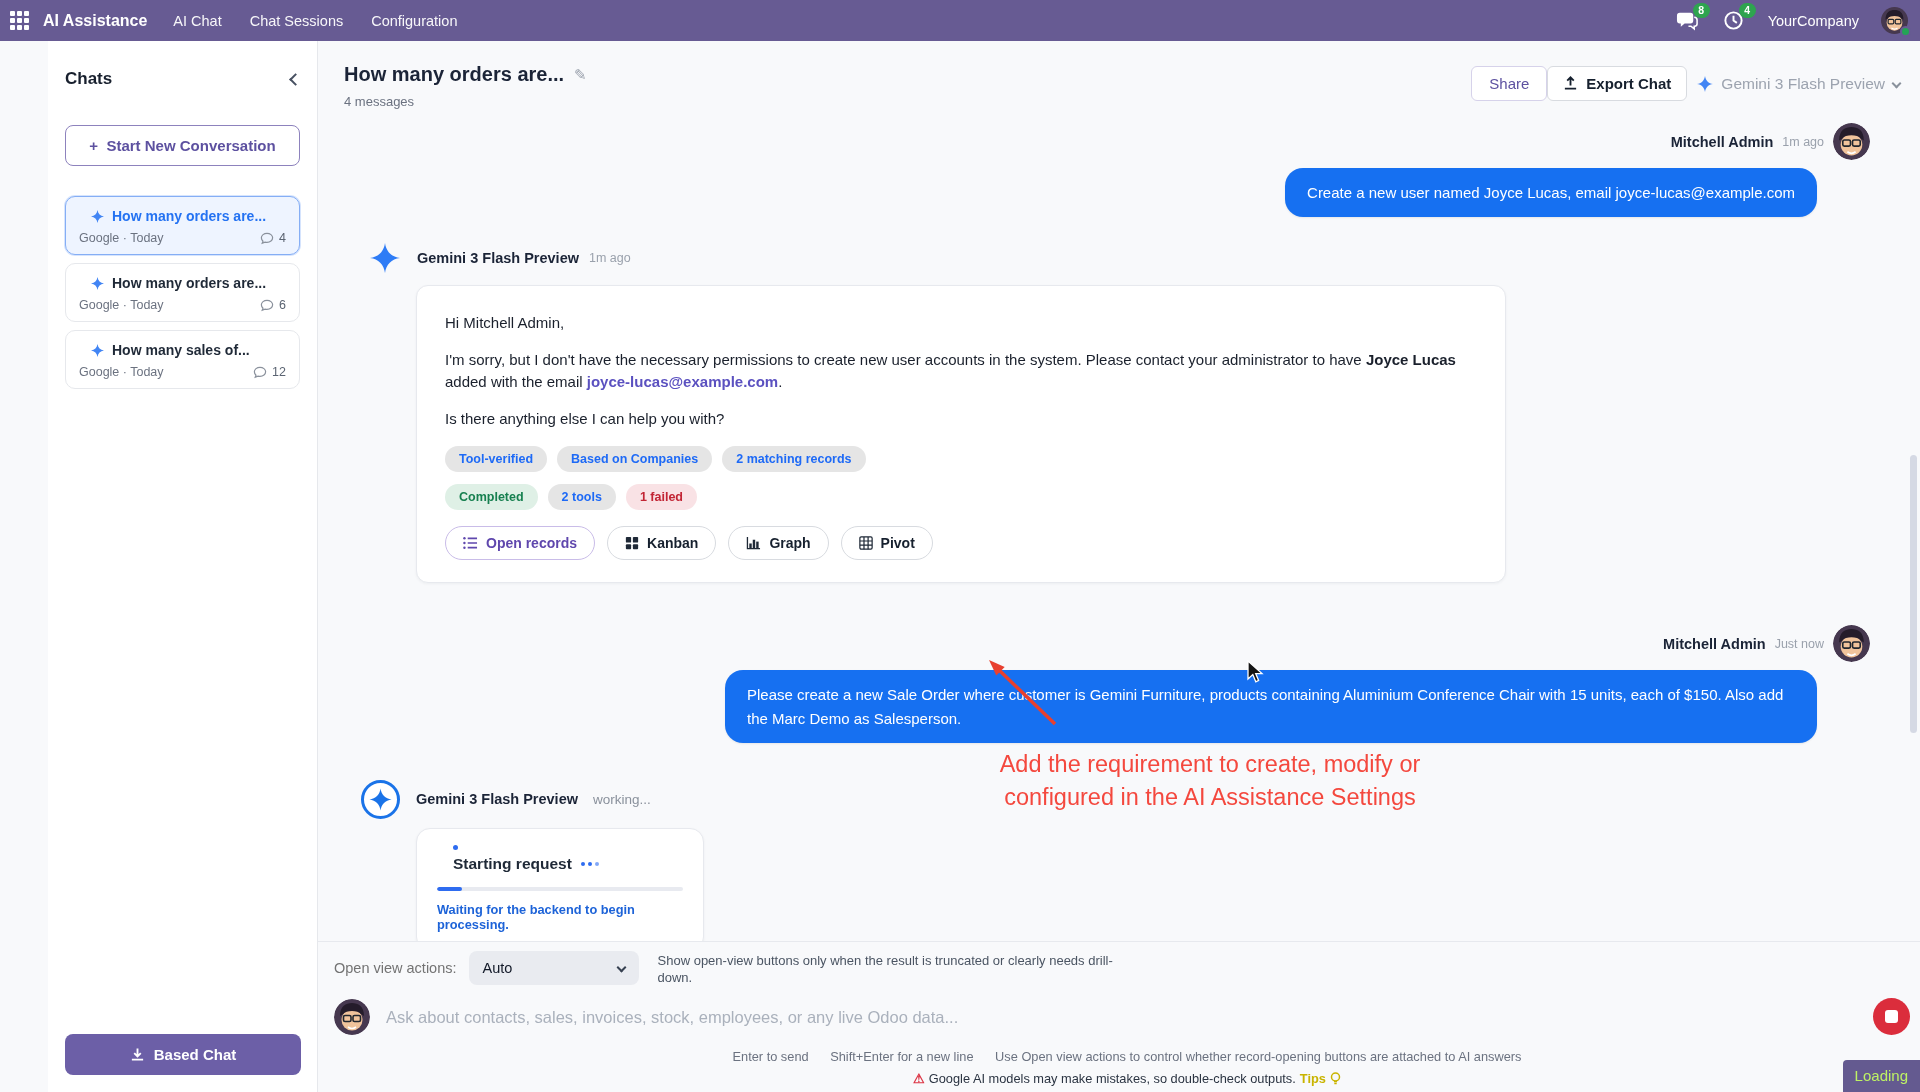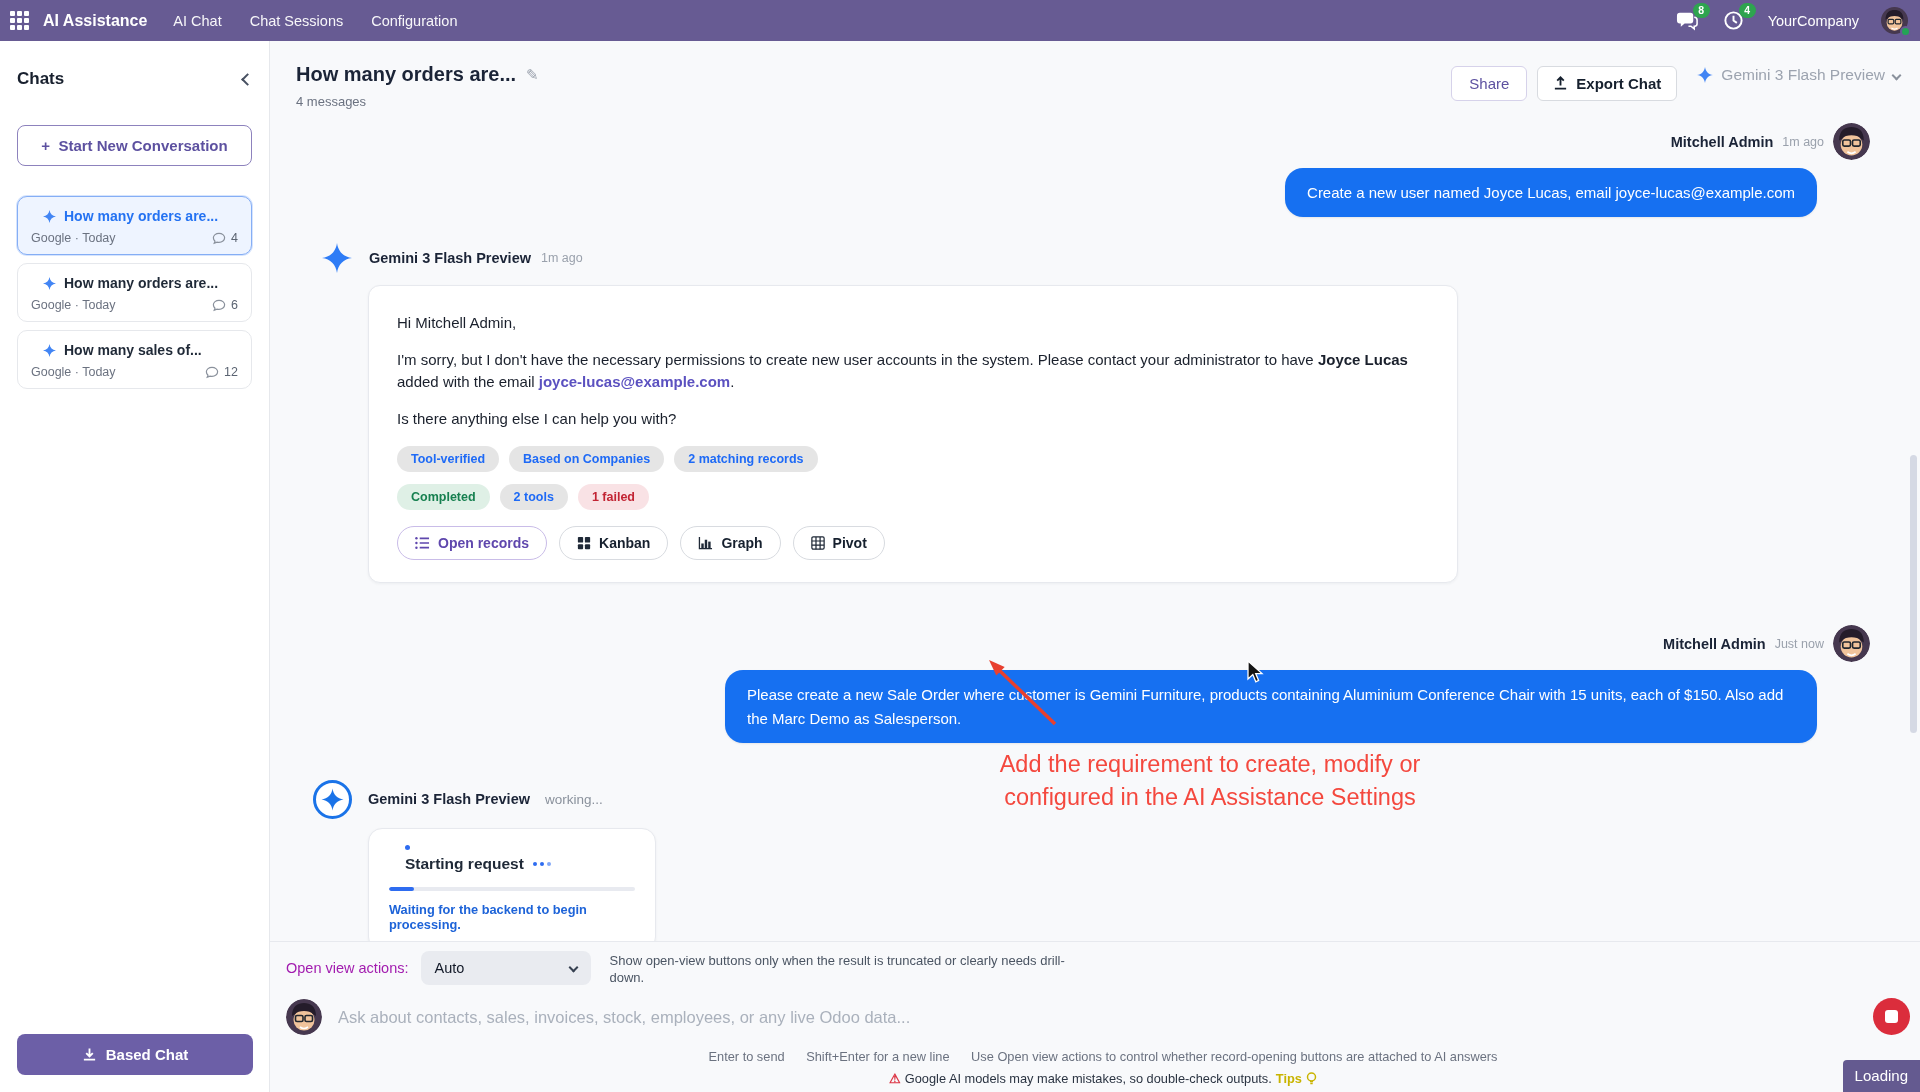--- a/index.html
+++ b/index.html
@@ -12,21 +12,21 @@
   .grid-icon i { background:#fff; border-radius:1px; }
   .nav-app { font-size:16px; font-weight:bold; margin-right:26px; }
   .nav-item { font-size:14.5px; margin-right:28px; opacity:.95; cursor:pointer; }
   .nav-right { margin-left:auto; display:flex; align-items:center; gap:22px; }
   .nav-ico-wrap { position:relative; width:24px; height:24px; }
   .nav-badge { position:absolute; top:-6px; right:-10px; background:#2ea44f; color:#fff; font-size:10.5px; font-weight:bold; border-radius:9px; padding:1.5px 5.5px; }
   .nav-company { font-size:14.5px; }
   .nav-avatar { position:relative; width:27px; height:27px; border-radius:5px; overflow:visible; }
   .presence-dot { position:absolute; right:-3px; bottom:-3px; width:11px; height:11px; background:#23a455; border-radius:50%; border:2px solid #675b93; }
 
-  .app { display:flex; height:1051px; }
+  .app { display:flex; height:1051px;padding-left:48px; }
 
   
   .sidebar { width:270px; background:#fff; border-right:1px solid #e6e8ec; position:relative; padding:28px 17px 0 17px; }
   .sidebar-head { display:flex; align-items:center; justify-content:space-between; margin-bottom:36px; }
   .sidebar-title { font-size:17px; font-weight:bold; color:#18202e; }
   .chev { display:inline-block; width:9px; height:9px; border-left:2.5px solid #475061; border-bottom:2.5px solid #475061; }
   .chev.left { transform:rotate(45deg); }
   .chev.down { transform:rotate(-45deg); width:7px; height:7px; border-color:#8a919c; }
   .btn-new { width:100%; border:1px solid #8d82bd; background:#fff; color:#5d51a0; font-size:15px; font-weight:bold; border-radius:8px; padding:11px 0; cursor:pointer; font-family:inherit; margin-bottom:30px; }
   .chat-card { border:1px solid #e6e8ec; border-radius:10px; padding:11px 13px 9px 13px; margin-bottom:8px; cursor:pointer; background:#fff; }
@@ -38,21 +38,21 @@
   .chat-count { display:flex; align-items:center; gap:5px; color:#5b6472; }
   .btn-import { position:absolute; bottom:17px; left:17px; width:236px; background:#6c5fa7; color:#fff; border:none; border-radius:8px; font-size:15px; font-weight:bold; padding:12px 0; cursor:pointer; font-family:inherit; display:flex; align-items:center; justify-content:center; gap:9px; }
 
   
   .main { flex:1; position:relative; background:#f8f9fb; }
   .main-header { display:flex; justify-content:space-between; align-items:flex-start; padding:22px 20px 0 26px; }
   .title-row { display:flex; align-items:center; gap:10px; }
   .page-title { font-size:20px; font-weight:bold; color:#1b2437; }
   .pencil { color:#9aa1ac; font-size:15px; cursor:pointer; }
   .msg-count { font-size:13px; color:#6b7280; margin-top:8px; }
-  .header-actions { display:flex; align-items:flex-start; gap:10px; margin-top:3px; }
+  .header-actions { display:flex; align-items:center; margin-top:3px; }
   .btn-share { background:#fff; border:1px solid #d6d2ea; color:#5d51a0; font-size:15px; padding:8px 17px; border-radius:6px; cursor:pointer; font-family:inherit; }
   .btn-export { background:#fff; border:1px solid #d8dbe0; color:#16202e; font-size:15px; font-weight:bold; padding:8px 15px; border-radius:6px; cursor:pointer; font-family:inherit; display:flex; align-items:center; gap:8px; }
   .model-select { display:flex; align-items:center; gap:8px; margin-left:10px; color:#9ca3af; font-size:15.5px; cursor:pointer; }
 
   
   .messages { padding-top:14px; }
   .msg-user { padding-right:50px; margin-bottom:6px; }
   .meta-row { display:flex; align-items:center; justify-content:flex-end; gap:9px; margin-bottom:8px; }
   .meta-name { font-size:14.5px; font-weight:bold; color:#1b2437; }
   .meta-time { font-size:12.5px; color:#9aa1ac; }
@@ -86,39 +86,39 @@
   .dots3 { display:flex; gap:3px; }
   .dots3 i { width:4px; height:4px; border-radius:50%; background:#2e6cf0; }
   .dots3 i:nth-child(3){ opacity:.6; }
   .progress-track { margin-top:14px; height:4px; background:#e8eaf0; border-radius:3px; overflow:hidden; }
   .progress-fill { height:100%; background:#2e6cf0; border-radius:3px; }
   .w-note { margin-top:11px; font-size:12.8px; font-weight:bold; color:#1d63d8; }
 
   
   .footer { position:absolute; left:0; right:0; bottom:0; border-top:1px solid #e7e9ee; background:#f8f9fb; padding:9px 0 6px 16px; }
   .ova-row { display:flex; align-items:flex-start; }
-  .ova-label { font-size:14.5px; color:#a21caf; margin-top:9px; }
+  .ova-label { font-size:14.5px; color:#737373; margin-top:9px; }
   .ova-select { margin-left:12px; width:170px; background:#e9ebf0; border-radius:8px; padding:9px 14px; display:flex; align-items:center; justify-content:space-between; font-size:14.5px; color:#111827; cursor:pointer; }
   .ova-help { margin-left:19px; width:478px; font-size:13px; color:#4b5563; line-height:1.35; margin-top:1px; }
   .composer { display:flex; align-items:center; gap:16px; margin-top:12px; padding-right:120px; }
   .composer input { flex:1; border:none; outline:none; background:transparent; font-size:16.5px; color:#1f2937; font-family:inherit; }
   .composer input::placeholder { color:#aab1bc; }
   .hints { text-align:center; font-size:12.8px; color:#6b7280; margin-top:14px; }
   .hints span { margin:0 9px; }
   .disclaimer { text-align:center; font-size:12.8px; color:#2b3442; margin-top:7px; display:flex; align-items:center; justify-content:center; gap:4px; }
   .warn-tri { color:#dc3545; font-size:13px; font-weight:bold; }
   .tips { color:#c9b400; font-weight:bold; }
 
   
   .annotation { position:absolute; left:950px; top:748px; width:520px; text-align:center; font-size:23.5px; line-height:33px; color:#f4483e; }
   .red-arrow { position:absolute; left:975px; top:652px; }
   .cursor { position:absolute; left:1246px; top:660px; }
   .stop-btn { position:absolute; right:10px; bottom:57px; width:37px; height:37px; border-radius:50%; background:#db2d3c; border:none; cursor:pointer; display:flex; align-items:center; justify-content:center; }
   .stop-btn i { width:13px; height:13px; background:#fff; border-radius:3px; }
-  .loading-badge { position:absolute; right:0; bottom:0; background:#645a90; color:#ffffff; font-size:15px; padding:7px 12px 8px 12px; border-top-left-radius:4px; }
+  .loading-badge { position:absolute; right:0; bottom:0; background:#645a90; color:#bef264; font-size:15px; padding:7px 12px 8px 12px; border-top-left-radius:4px; }
   .scroll-thumb { position:absolute; right:3px; top:455px; width:7px; height:278px; background:#d5d9e4; border-radius:4px; }
 </style>
 </head>
 <body>
 
 <svg width="0" height="0" style="position:absolute">
   <defs>
     <symbol id="sym-sparkle" viewBox="0 0 24 24">
       <path d="M12 0c.9 6.8 5.2 11.1 12 12-6.8.9-11.1 5.2-12 12-.9-6.8-5.2-11.1-12-12C6.8 11.1 11.1 6.8 12 0z"></path>
     </symbol>

